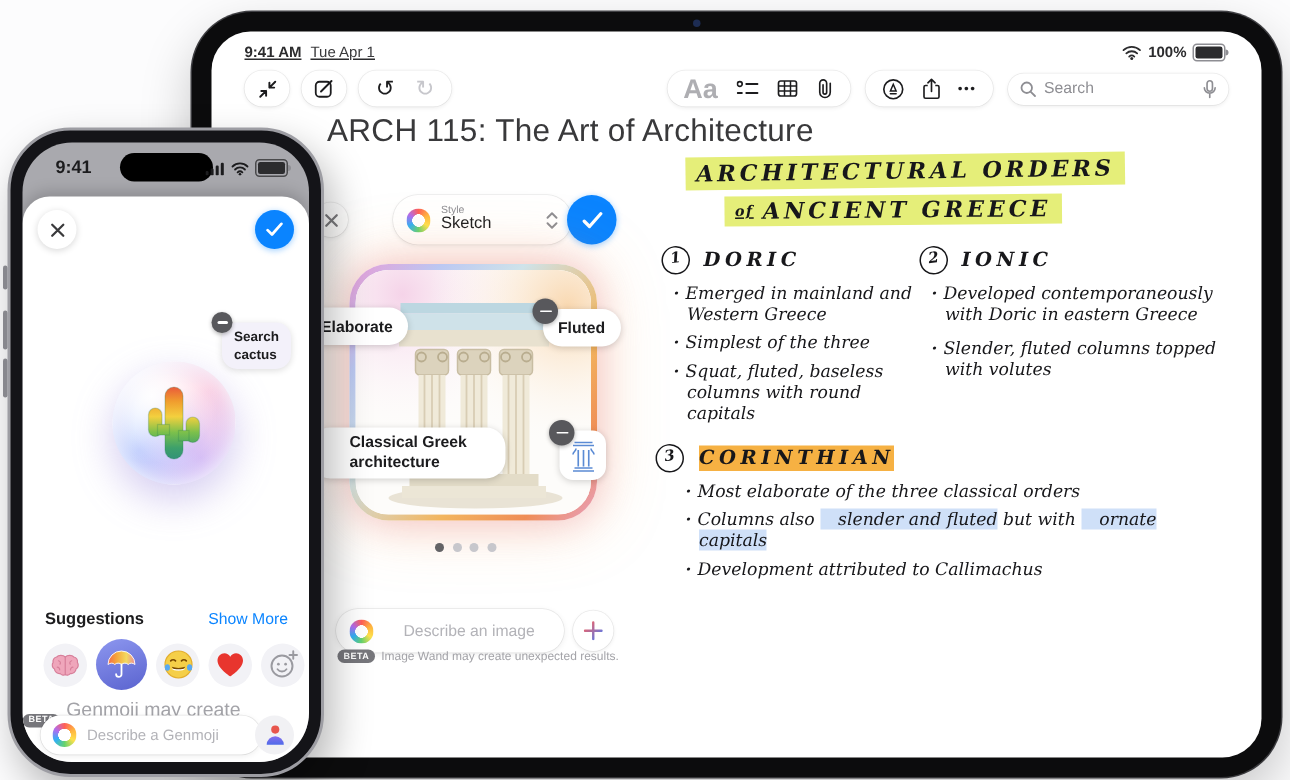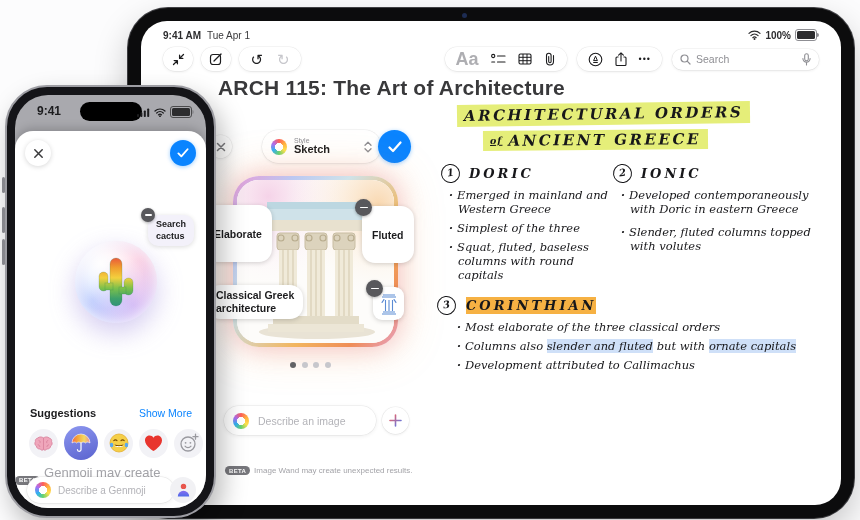--- a/index.html
+++ b/index.html
@@ -2,72 +2,72 @@
 <html><head>
 <meta charset="utf-8">
 <style>
   html,body{margin:0;padding:0;}
   body{font-family:"Liberation Sans",sans-serif;}
   .stage{position:relative;width:860px;height:520px;background:#fcfcfd;overflow:hidden;}
   
   .ipad{position:absolute;left:128px;top:8px;width:726px;height:510px;background:#0c0c0d;border-radius:40px;box-shadow:0 14px 34px rgba(0,0,0,.22),0 0 0 1px #434347;z-index:1;}
   .ipad-cam{position:absolute;left:334px;top:5px;width:5px;height:5px;border-radius:50%;background:#1d2c52;}
   .ipad-screen{position:absolute;left:13px;top:13px;right:13px;bottom:13px;background:#fff;border-radius:26px;overflow:hidden;}
-  .ipad-status-l{position:absolute;left:22px;top:9px;font-size:10px;font-weight:700;color:#2c2c2e;}
+  .ipad-status-l{position:absolute;left:22px;top:9px;font-size:10px;font-weight:700;color:#2c2c2e;text-decoration:underline;}
   .ipad-status-l .date{font-weight:400;margin-left:6px;color:#3a3a3c;}
   .ipad-status-r{position:absolute;right:24px;top:8px;display:flex;align-items:center;gap:4px;font-size:10px;font-weight:600;color:#2c2c2e;}
   .batt{width:20px;height:10px;border:1px solid #8e8e93;border-radius:3px;position:relative;}
   .batt i{position:absolute;inset:1px;background:#2c2c2e;border-radius:1.5px;}
   .batt::after{content:"";position:absolute;right:-3px;top:2.5px;width:2px;height:4px;background:#8e8e93;border-radius:0 2px 2px 0;}
   .pill{background:#fff;border-radius:12px;box-shadow:0 0 0 .5px rgba(0,0,0,.07),0 1px 3px rgba(0,0,0,.08);display:flex;align-items:center;justify-content:center;}
   .tb-left{position:absolute;left:22px;top:26px;display:flex;gap:8px;align-items:center;}
   .tb-btn{width:30px;height:24px;}
   .tb-duo{width:62px;height:24px;gap:14px;}
   .glyph{font-size:15px;line-height:1;color:#1c1c1e;}
   .glyph.dim{color:#c7c7cc;}
   .tb-right{position:absolute;right:22px;top:26px;display:flex;gap:10px;align-items:center;}
   .fmt-pill{height:24px;padding:0 11px;gap:12px;}
   .tools-pill{height:24px;padding:0 11px;gap:12px;}
   .aa{font-size:18px;font-weight:600;color:#aeaeb2;}
   .dots3{font-size:9px;letter-spacing:1px;color:#1c1c1e;}
   .search-pill{height:21px;width:131px;padding:0 8px;gap:5px;justify-content:flex-start;border-radius:11px;}
   .search-txt{font-size:10.5px;color:#8e8e93;flex:1;}
-  .note-title{position:absolute;left:77px;top:55px;font-size:21px;font-weight:700;color:#39393b;letter-spacing:.2px;}
+  .note-title{position:absolute;left:77px;top:55px;font-size:21px;font-weight:400;color:#39393b;letter-spacing:.2px;}
   
   .iw-close{position:absolute;left:68px;top:114px;width:23px;height:23px;border-radius:50%;}
   .style-pill{position:absolute;left:121px;top:109px;width:101px;height:33px;border-radius:17px;padding:0 9px;gap:7px;justify-content:flex-start;}
   .style-lbls{display:flex;flex-direction:column;line-height:1.05;flex:1;}
   .style-lbl{font-size:7px;color:#8e8e93;}
-  .style-val{font-size:11px;font-weight:700;color:#1c1c1e;}
+  .style-val{font-size:11px;font-weight:400;color:#1c1c1e;}
   .iw-check,.ip-check{width:33px;height:33px;border-radius:50%;background:#0a84ff;display:flex;align-items:center;justify-content:center;box-shadow:0 1px 4px rgba(10,132,255,.4);}
   .iw-check{position:absolute;left:237px;top:109px;}
   .swirl,.swirl2{width:16px;height:16px;border-radius:50%;background:radial-gradient(circle,#fff 36%,rgba(255,255,255,0) 38%),conic-gradient(#ff5f57,#ffb340,#ffe14d,#66d36e,#31b0f5,#b06cf0,#ff5f57);}
   .iw-card{position:absolute;left:92px;top:155px;width:157px;height:163px;border-radius:26px;padding:4px;background:linear-gradient(130deg,#e79bd6 0%,#bcc8f2 20%,#cfe3ea 38%,#f2b55e 66%,#ef8d57 84%,#e7a0c3 100%);box-shadow:0 0 24px rgba(236,146,171,.45),0 0 44px rgba(242,166,90,.35);}
   .iw-card-inner{width:157px;height:163px;border-radius:22px;background:#fff;overflow:hidden;}
-  .tag{position:absolute;background:#fff;border-radius:13px;box-shadow:0 1px 5px rgba(0,0,0,.18);font-size:10.5px;font-weight:600;color:#1c1c1e;display:flex;align-items:center;padding:16px 10px;height:25px;}
-  .tag.two{height:auto;padding:4px 9px;line-height:1.25;}
+  .tag{position:absolute;background:#fff;border-radius:13px;box-shadow:0 1px 5px rgba(0,0,0,.18);font-size:10.5px;font-weight:600;color:#1c1c1e;display:flex;align-items:center;padding:0 10px;height:25px;}
+  .tag.two{height:auto;padding:4px 26px;line-height:1.25;}
   .minus{position:absolute;width:17px;height:17px;border-radius:50%;background:#58585c;box-shadow:0 1px 3px rgba(0,0,0,.3);display:flex;align-items:center;justify-content:center;}
   .minus::before{content:"";width:8px;height:1.6px;background:#fff;border-radius:1px;}
   .tag-thumb{position:absolute;width:31px;height:33px;border-radius:9px;background:#fff;box-shadow:0 1px 5px rgba(0,0,0,.18);display:flex;align-items:center;justify-content:center;}
   .iw-dots{position:absolute;left:149px;top:341px;display:flex;gap:5.5px;}
   .dot{width:6px;height:6px;border-radius:50%;background:#c7c7cc;}
   .dot.on{background:#636366;}
-  .iw-input{position:absolute;left:83px;top:385px;width:152px;height:29px;border-radius:15px;background:#fff;box-shadow:0 0 0 .5px rgba(0,0,0,.08),0 1px 4px rgba(0,0,0,.08);display:flex;align-items:center;gap:7px;padding:0 9px;box-sizing:border-box;}
+  .iw-input{position:absolute;left:83px;top:385px;width:152px;height:29px;border-radius:15px;background:#fff;box-shadow:0 0 0 .5px rgba(0,0,0,.08),0 1px 4px rgba(0,0,0,.08);display:flex;align-items:center;gap:18px;padding:0 9px;box-sizing:border-box;}
   .iw-input input,.ip-input input{border:none;outline:none;background:transparent;font-size:10.5px;color:#1c1c1e;flex:1;min-width:0;font-family:"Liberation Sans",sans-serif;}
   .iw-input input::placeholder{color:#b3b3b8;}
   .iw-plus{position:absolute;left:241px;top:386px;width:27px;height:27px;border-radius:50%;}
   .disc{display:flex;align-items:center;gap:4px;}
-  .iw-disc{position:absolute;left:84px;top:445px;text-align:center;}
+  .iw-disc{position:absolute;left:84px;top:412px;text-align:center;}
   .beta{background:#77777c;color:#fff;font-size:6px;font-weight:700;border-radius:5px;padding:1.5px 4px;letter-spacing:.3px;}
   .disc-txt{font-size:8px;color:#a3a3a8;}
   
   .notes{position:absolute;left:296px;top:82px;width:404px;font-family:"DejaVu Serif",serif;font-style:italic;color:#17171a;}
   .hl-y{background:#e5ee79;}
   .hl-o{background:#f6b143;}
-  .hl-b{background:#cfe0f8;}
+  .hl-b{background:#cfe0f8;padding-left:12px;}
   .nh1{margin-left:20px;display:inline-block;font-size:15px;font-weight:700;letter-spacing:2.5px;padding:2px 7px;transform:rotate(-.8deg);}
   .nh2{margin:5px 0 0 46px;display:inline-block;font-size:15px;font-weight:700;letter-spacing:2.5px;padding:1px 7px;transform:rotate(-.5deg);}
   .of{font-size:9.5px;text-decoration:underline;letter-spacing:1px;vertical-align:2px;margin-right:6px;}
   .ncols{display:flex;margin-top:14px;}
   .ncol1{width:172px;margin-left:4px;}
   .ncol2{width:214px;}
   .nsec-head{display:flex;gap:9px;align-items:center;font-size:13px;font-weight:700;letter-spacing:3px;}
   .ncirc{width:17px;height:17px;min-width:17px;border:1.5px solid #17171a;border-radius:50%;font-size:10px;letter-spacing:0;text-align:center;line-height:16px;transform:rotate(-8deg);}
   .nlist{list-style:none;margin:5px 0 0 0;padding:0 0 0 8px;font-size:11.5px;line-height:1.22;}
   .nlist li{margin-bottom:5px;padding-left:9px;text-indent:-9px;}

